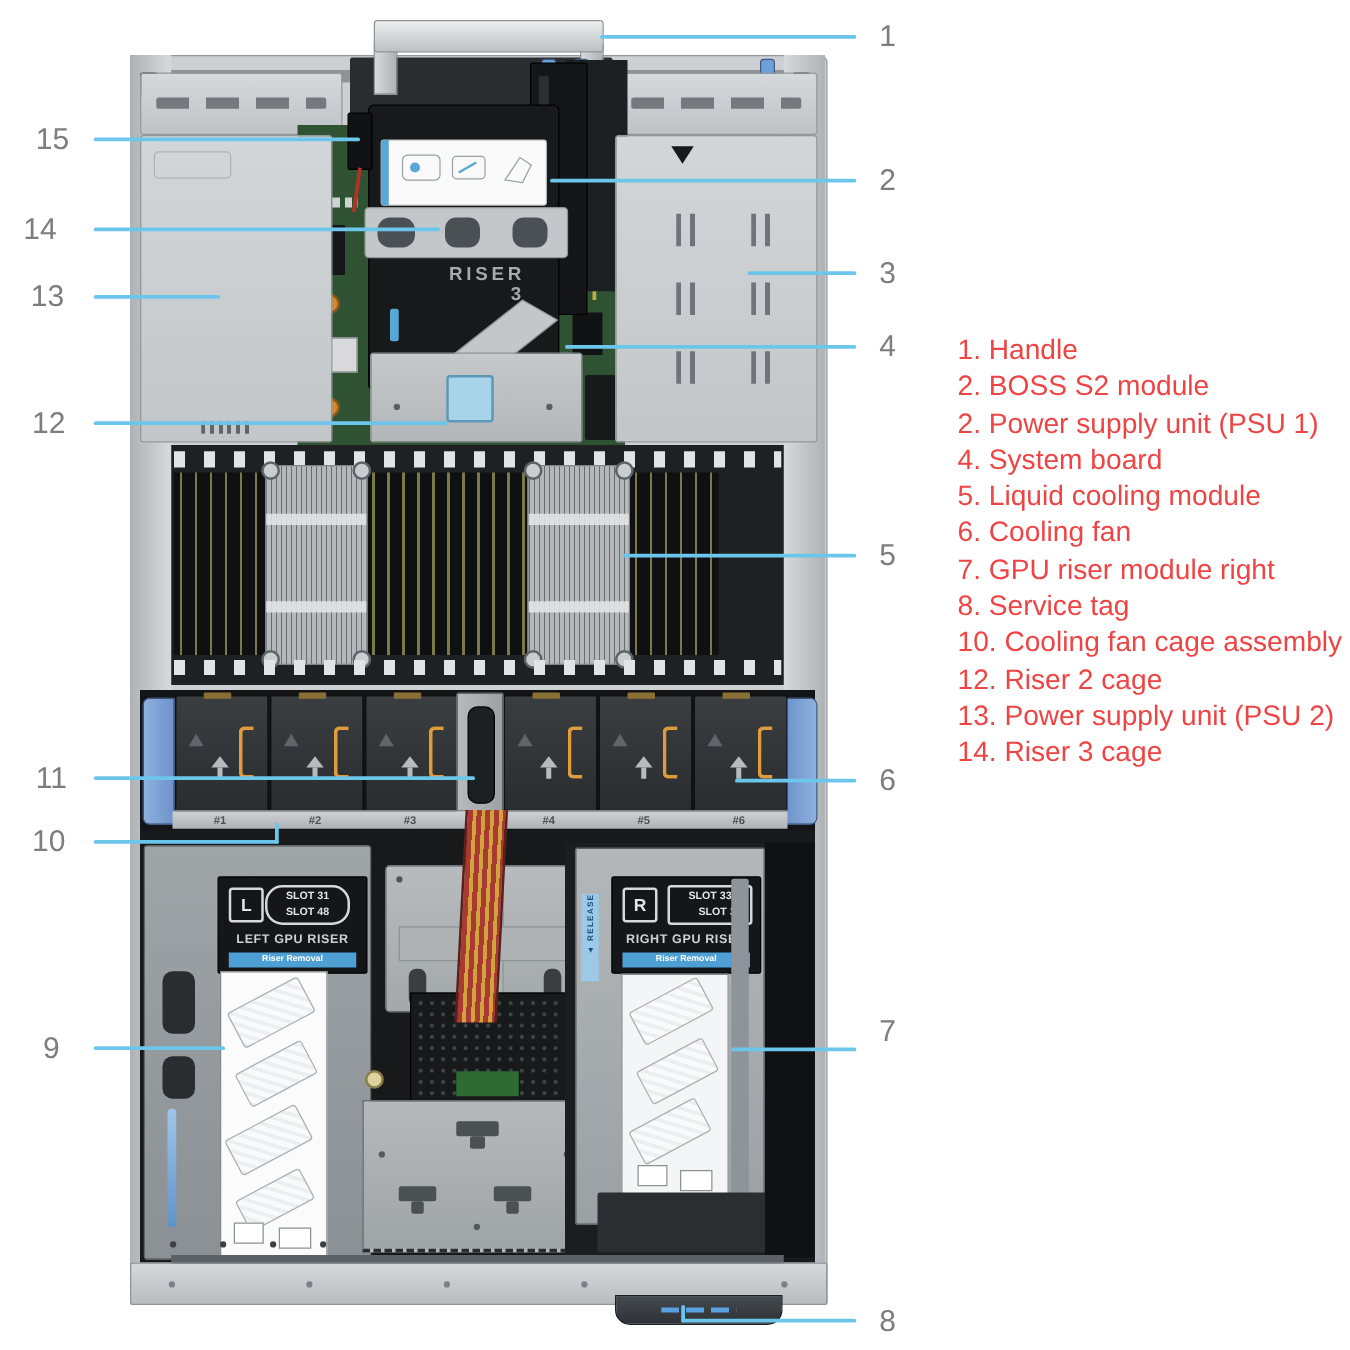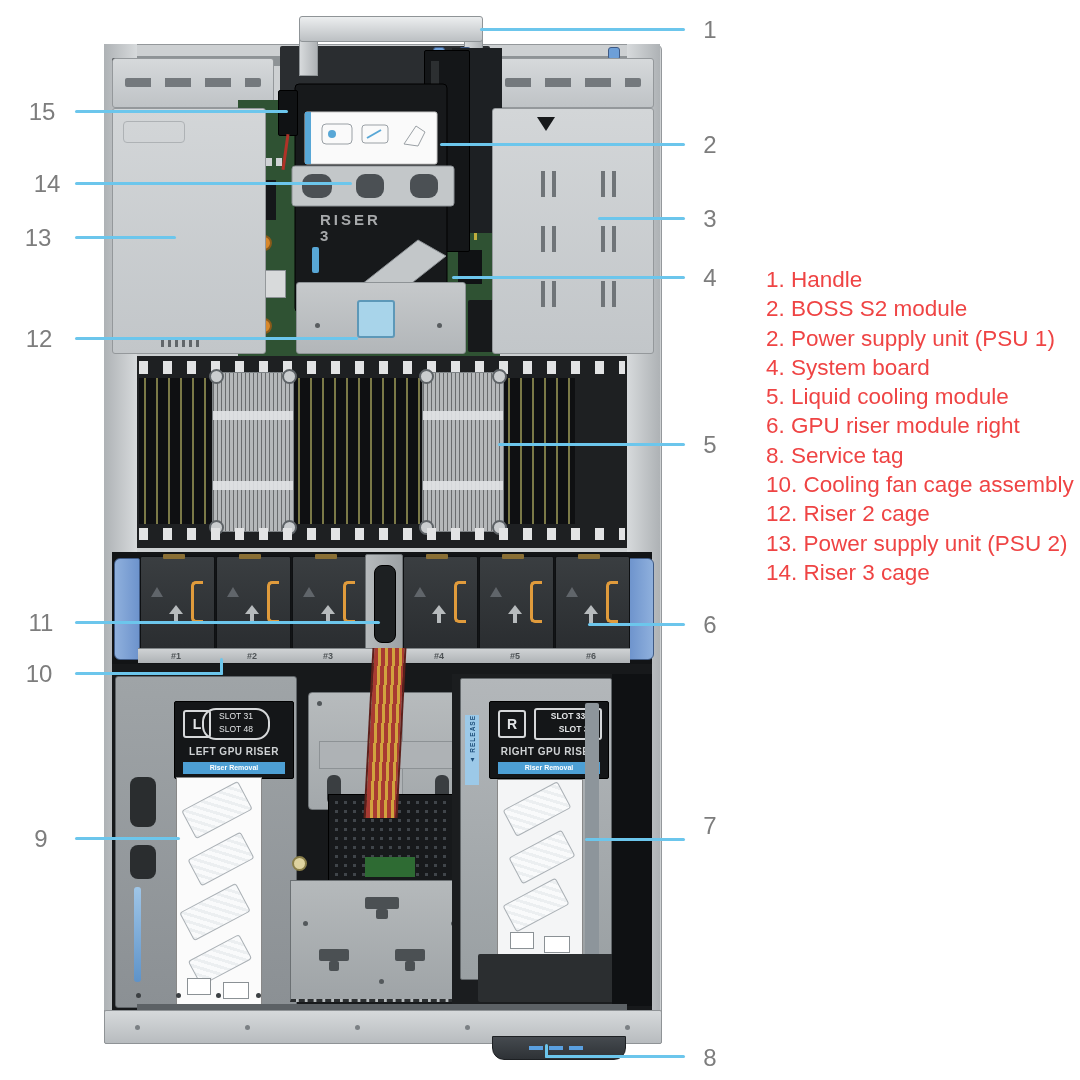--- a/index.html
+++ b/index.html
@@ -109,21 +109,21 @@
     <rect x="72" y="43" width="26" height="18" rx="3" fill="none" stroke="#9aa0a5"></rect>
     <path d="M77 56 l14 -8" stroke="#58a7d6" stroke-width="2"></path>
     <path d="M114 62 l12 -18 l9 6 l-7 14 z" fill="none" stroke="#9aa0a5"></path>
     <rect x="2" y="84" width="162" height="40" rx="3" fill="#c3c7c9" stroke="#8d9296"></rect>
     <rect x="12" y="92" width="30" height="24" rx="10" fill="#4b5054"></rect>
     <rect x="66" y="92" width="28" height="24" rx="9" fill="#4b5054"></rect>
     <rect x="120" y="92" width="28" height="24" rx="9" fill="#4b5054"></rect>
     <polygon points="128,158 156,174 52,256 24,240" fill="#c3c7c9" stroke="#8d9296"></polygon>
     <rect x="22" y="165" width="7" height="26" rx="2" fill="#58a7d6"></rect>
   </svg>
-  <div class="abs" style="left:320px;top:212px;width:100px;text-align:left;color:#a7a9ab;font-size:15px;font-weight:bold;letter-spacing:3px;line-height:1.05;">
+  <div class="abs" style="left:320px;top:212px;width:100px;text-align:right;color:#a7a9ab;font-size:15px;font-weight:bold;letter-spacing:3px;line-height:1.05;">
     <span style="display:block;">RISER</span>
     <span style="display:block;">3</span>
   </div>
 
   <div class="abs" style="left:278px;top:90px;width:18px;height:44px;background:#101214;border:1px solid #000;border-radius:2px;"></div>
   <div class="abs" style="left:284px;top:134px;width:3px;height:36px;background:#b03228;transform:rotate(8deg);"></div>
 
   <div class="abs" style="left:296px;top:282px;width:168px;height:70px;background:linear-gradient(180deg,#c6c9cb,#b2b6b9);border:1px solid #8e9396;border-radius:3px;">
     <div class="abs" style="left:60px;top:17px;width:34px;height:34px;background:#a8d4ea;border:2px solid #5d98b8;border-radius:3px;"></div>
     <div class="dot" style="left:18px;top:40px;background:#595d60;"></div>
@@ -215,21 +215,21 @@
     </div>
   </div>
 
   <div class="abs" style="left:112px;top:664px;width:540px;height:346px;background:#17191b;">
 
     <div class="abs" style="left:3px;top:12px;width:180px;height:330px;background:linear-gradient(180deg,#9fa4a7,#8b9094);border:1px solid #5f6468;border-radius:3px;">
       <div class="abs" style="left:58px;top:24px;width:118px;height:76px;background:#141618;border:1px solid #000;border-radius:2px;">
         <div class="lblbox" style="left:8px;top:8px;width:24px;height:24px;font-size:14px;font-weight:bold;line-height:24px;">
           <span>L</span>
         </div>
-        <div class="lblbox" style="left:27px;top:6px;width:64px;height:28px;font-size:8.5px;font-weight:normal;line-height:13px;border-radius:14px;">
+        <div class="lblbox" style="left:37px;top:6px;width:64px;height:28px;font-size:8.5px;font-weight:bold;line-height:13px;border-radius:14px;">
           <span style="display:block;">SLOT 31</span>
           <span style="display:block;">SLOT 48</span>
         </div>
         <div class="abs" style="left:0;top:44px;width:118px;text-align:center;color:#cfd2d4;font-size:10px;font-weight:bold;letter-spacing:.5px;">LEFT GPU RISER</div>
         <div class="stickhead abs" style="left:8px;top:60px;width:102px;">Riser Removal</div>
       </div>
       <div class="abs" style="left:60px;top:100px;width:84px;height:228px;background:#fbfbfb;border:1px solid #888;overflow:hidden;">
         <div class="doodle" style="left:8px;top:16px;width:62px;height:30px;"></div>
         <div class="doodle" style="left:14px;top:66px;width:58px;height:28px;"></div>
         <div class="doodle" style="left:6px;top:118px;width:62px;height:30px;"></div>
@@ -345,30 +345,31 @@
   <div class="cn" style="left:710px;top:278px;">4</div>
   <div class="cn" style="left:710px;top:445px;">5</div>
   <div class="cn" style="left:710px;top:625px;">6</div>
   <div class="cn" style="left:710px;top:826px;">7</div>
   <div class="cn" style="left:710px;top:1058px;">8</div>
   <div class="cn" style="left:41px;top:839px;">9</div>
   <div class="cn" style="left:39px;top:674px;">10</div>
   <div class="cn" style="left:41px;top:623px;">11</div>
   <div class="cn" style="left:39px;top:339px;">12</div>
   <div class="cn" style="left:38px;top:238px;">13</div>
-  <div class="cn" style="left:47px;top:184px;">14</div>
+  <div class="cn" style="left:32px;top:184px;">14</div>
   <div class="cn" style="left:42px;top:112px;">15</div>
 
   <div class="legend">
     <div>1. Handle</div>
     <div>2. BOSS S2 module</div>
     <div>2. Power supply unit (PSU 1)</div>
     <div>4. System board</div>
     <div>5. Liquid cooling module</div>
-    <div>6. GPU riser module right</div>
+    <div>6. Cooling fan</div>
+    <div>7. GPU riser module right</div>
     <div>8. Service tag</div>
     <div>10. Cooling fan cage assembly</div>
     <div>12. Riser 2 cage</div>
     <div>13. Power supply unit (PSU 2)</div>
     <div>14. Riser 3 cage</div>
   </div>
 
 </div>
 
 </body></html>

